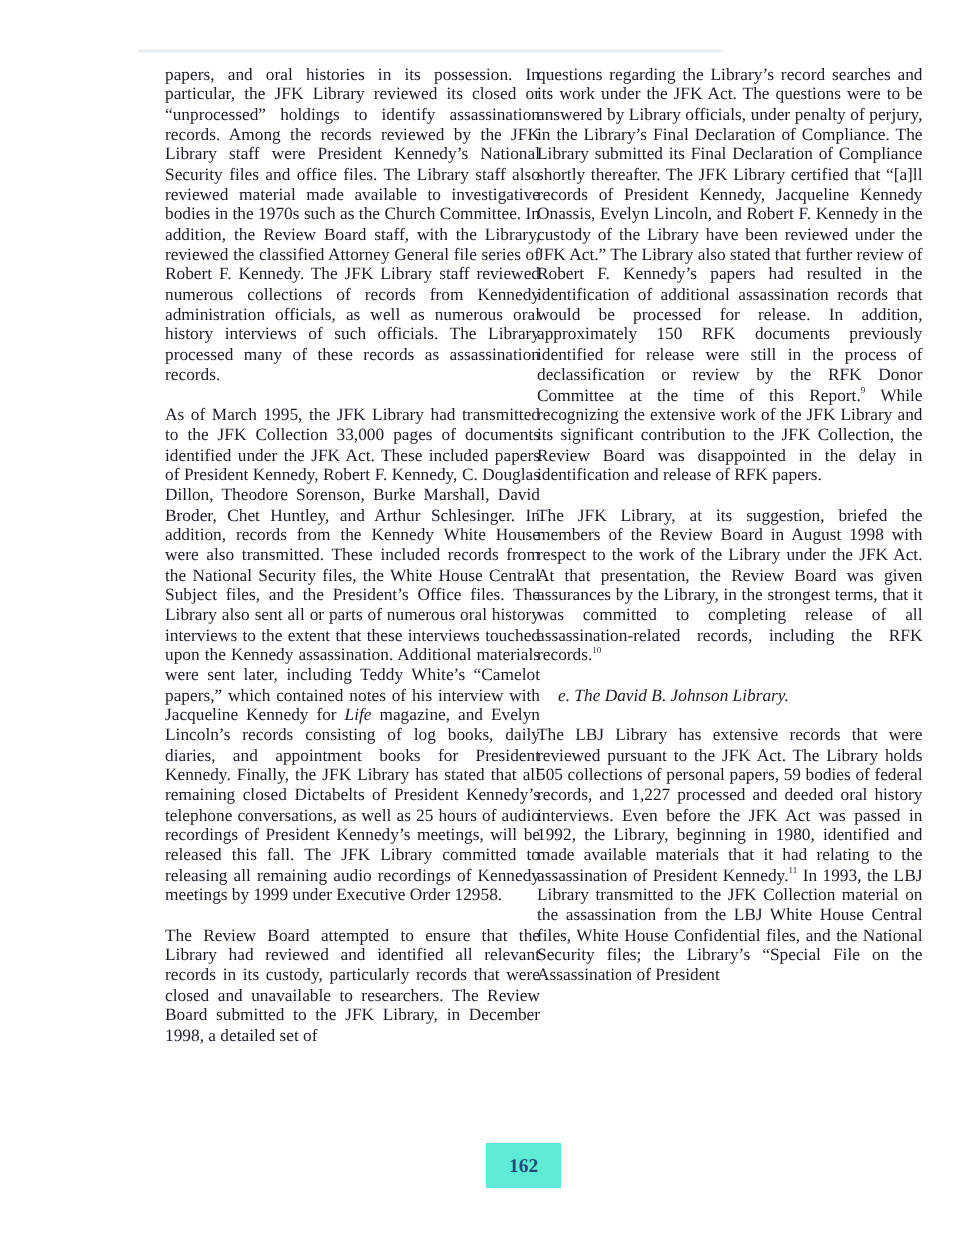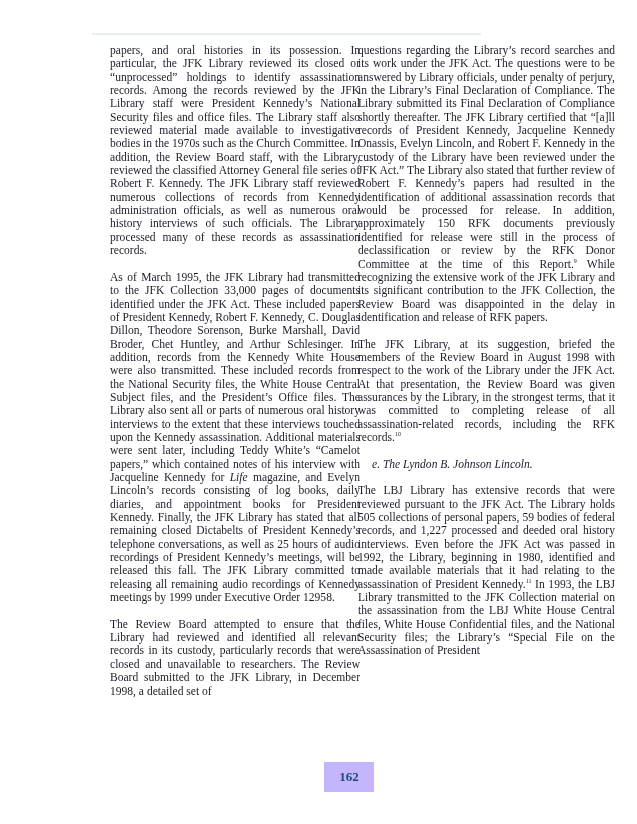--- a/index.html
+++ b/index.html
@@ -17,39 +17,39 @@
     hyphens: manual;
   }
   .col-left { left: 110px; }
   .col-right { left: 358px; width: 257px; }
   .column p { margin: 0 0 13.35px 0; }
   .column p.last { margin-bottom: 0; }
   .subhead { font-style: italic; padding-left: 14px; margin: 0 0 13.35px 0; }
   sup { font-size: 6px; line-height: 0; vertical-align: 5px; }
   .page-num-box {
     position: absolute; left: 324px; top: 762px; width: 50px; height: 30px;
-    background: #c4b5fd; display: flex; align-items: center; justify-content: center;
+    background: #5eead4; display: flex; align-items: center; justify-content: center;
   }
   .page-num {
     font-family: "Liberation Serif", serif; font-size: 13px; color: #1f4a78; font-weight: bold;
   }
 </style>
 </head>
 <body>
 
 <div class="top-rule"></div>
 
 <div class="column col-left">
   <p>papers, and oral histories in its possession. In particular, the JFK Library reviewed its closed or “unprocessed” holdings to identify assassination records. Among the records reviewed by the JFK Library staff were President Kennedy’s National Security files and office files. The Library staff also reviewed material made available to investigative bodies in the 1970s such as the Church Committee. In addition, the Review Board staff, with the Library, reviewed the classified Attorney General file series of Robert F. Kennedy. The JFK Library staff reviewed numerous collections of records from Kennedy administration officials, as well as numerous oral history interviews of such officials. The Library processed many of these records as assassination records.</p>
   <p><span>As of March 1995, the JFK Library had transmitted to the JFK Collection 33,000 pages of documents identified under the JFK Act. These included papers of President Kennedy, Robert F. Kennedy, C. Douglas Dillon, Theodore Sorenson, Burke Marshall, David Broder, Chet Huntley, and Arthur Schlesinger. In addition, records from the Kennedy White House were also transmitted. These included records from the National Security files, the White House Central Subject files, and the President’s Office files. The Library also sent all or parts of numerous oral history interviews to the extent that these interviews touched upon the Kennedy assassination. Additional materials were sent later, including Teddy White’s “Camelot papers,” which contained notes of his interview with Jacqueline Kennedy for </span><i>Life</i><span> magazine, and Evelyn Lincoln’s records consisting of log books, daily diaries, and appointment books for President Kennedy. Finally, the JFK Library has stated that all remaining closed Dictabelts of President Kennedy’s telephone conversations, as well as 25 hours of audio recordings of President Kennedy’s meetings, will be released this fall. The JFK Library committed to releasing all remaining audio recordings of Kennedy meetings by 1999 under Executive Order 12958.</span></p>
   <p class="last">The Review Board attempted to ensure that the Library had reviewed and identified all relevant records in its custody, particularly records that were closed and unavailable to researchers. The Review Board submitted to the JFK Library, in December 1998, a detailed set of</p>
 </div>
 
 <div class="column col-right">
   <p><span>questions regarding the Library’s record searches and its work under the JFK Act. The questions were to be answered by Library officials, under penalty of perjury, in the Library’s Final Declaration of Compliance. The Library submitted its Final Declaration of Compliance shortly thereafter. The JFK Library certified that “[a]ll records of President Kennedy, Jacqueline Kennedy Onassis, Evelyn Lincoln, and Robert F. Kennedy in the custody of the Library have been reviewed under the JFK Act.” The Library also stated that further review of Robert F. Kennedy’s papers had resulted in the identification of additional assassination records that would be processed for release. In addition, approximately 150 RFK documents previously identified for release were still in the process of declassification or review by the RFK Donor Committee at the time of this Report.</span><sup>9</sup><span> While recognizing the extensive work of the JFK Library and its significant contribution to the JFK Collection, the Review Board was disappointed in the delay in identification and release of RFK papers.</span></p>
   <p><span>The JFK Library, at its suggestion, briefed the members of the Review Board in August 1998 with respect to the work of the Library under the JFK Act. At that presentation, the Review Board was given assurances by the Library, in the strongest terms, that it was committed to completing release of all assassination-related records, including the RFK records.</span><sup>10</sup></p>
-  <div class="subhead">e. The Lyndon B. Johnson Lincoln.</div>
+  <div class="subhead">e. The David B. Johnson Library.</div>
   <p class="last"><span>The LBJ Library has extensive records that were reviewed pursuant to the JFK Act. The Library holds 505 collections of personal papers, 59 bodies of federal records, and 1,227 processed and deeded oral history interviews. Even before the JFK Act was passed in 1992, the Library, beginning in 1980, identified and made available materials that it had relating to the assassination of President Kennedy.</span><sup>11</sup><span> In 1993, the LBJ Library transmitted to the JFK Collection material on the assassination from the LBJ White House Central files, White House Confidential files, and the National Security files; the Library’s “Special File on the Assassination of President</span></p>
 </div>
 
 <div class="page-num-box">
   <span class="page-num">162</span>
 </div>
 
 </body></html>

